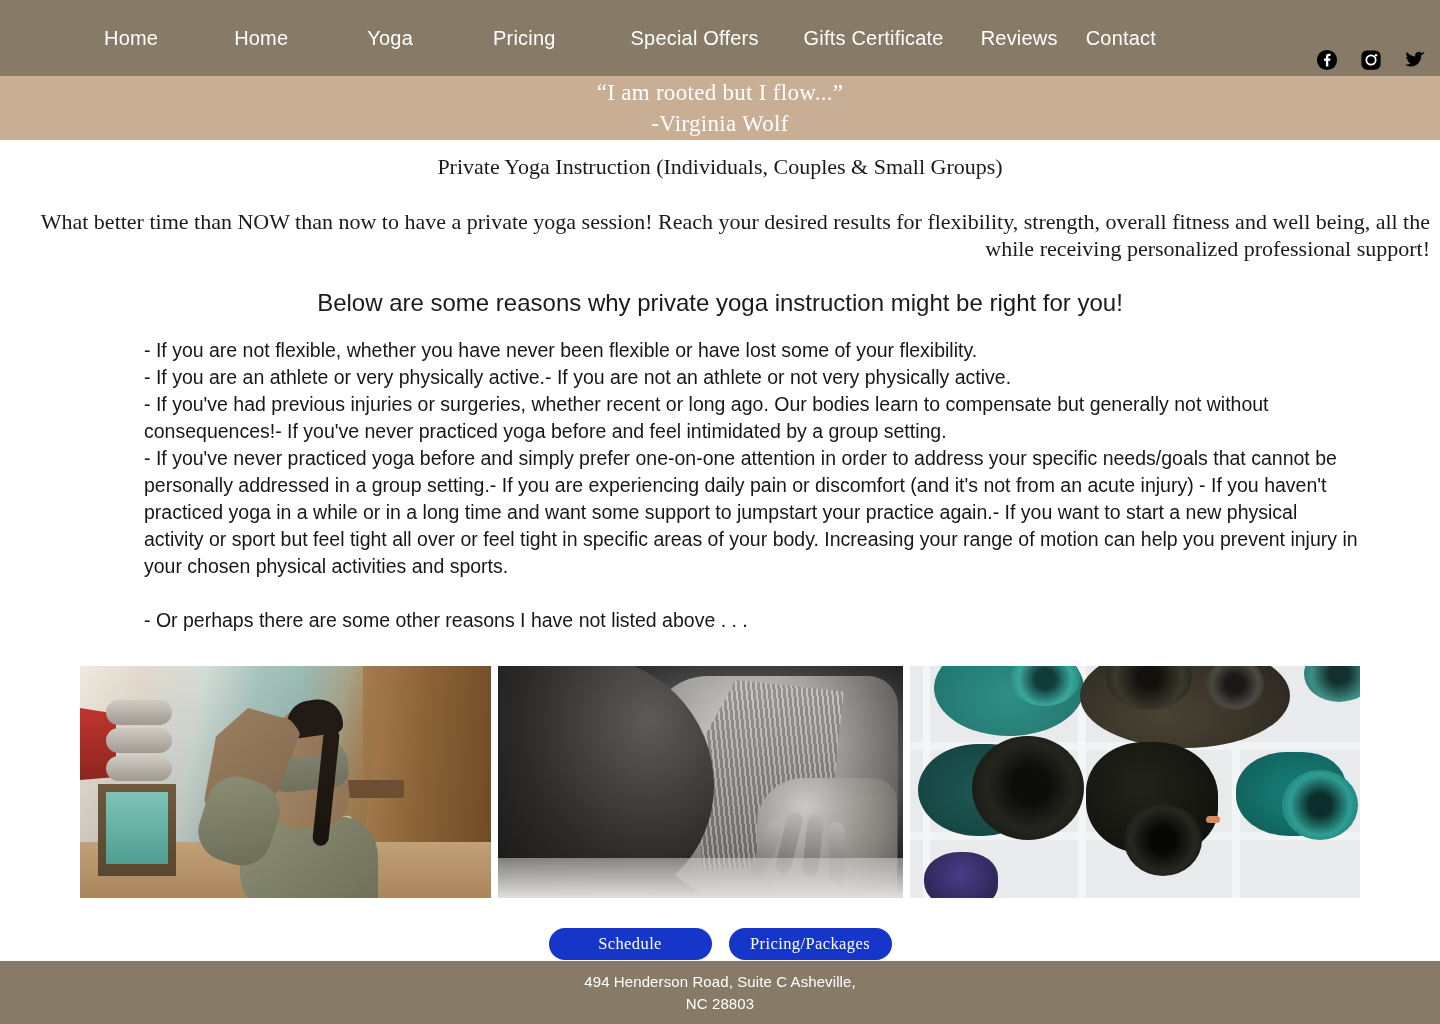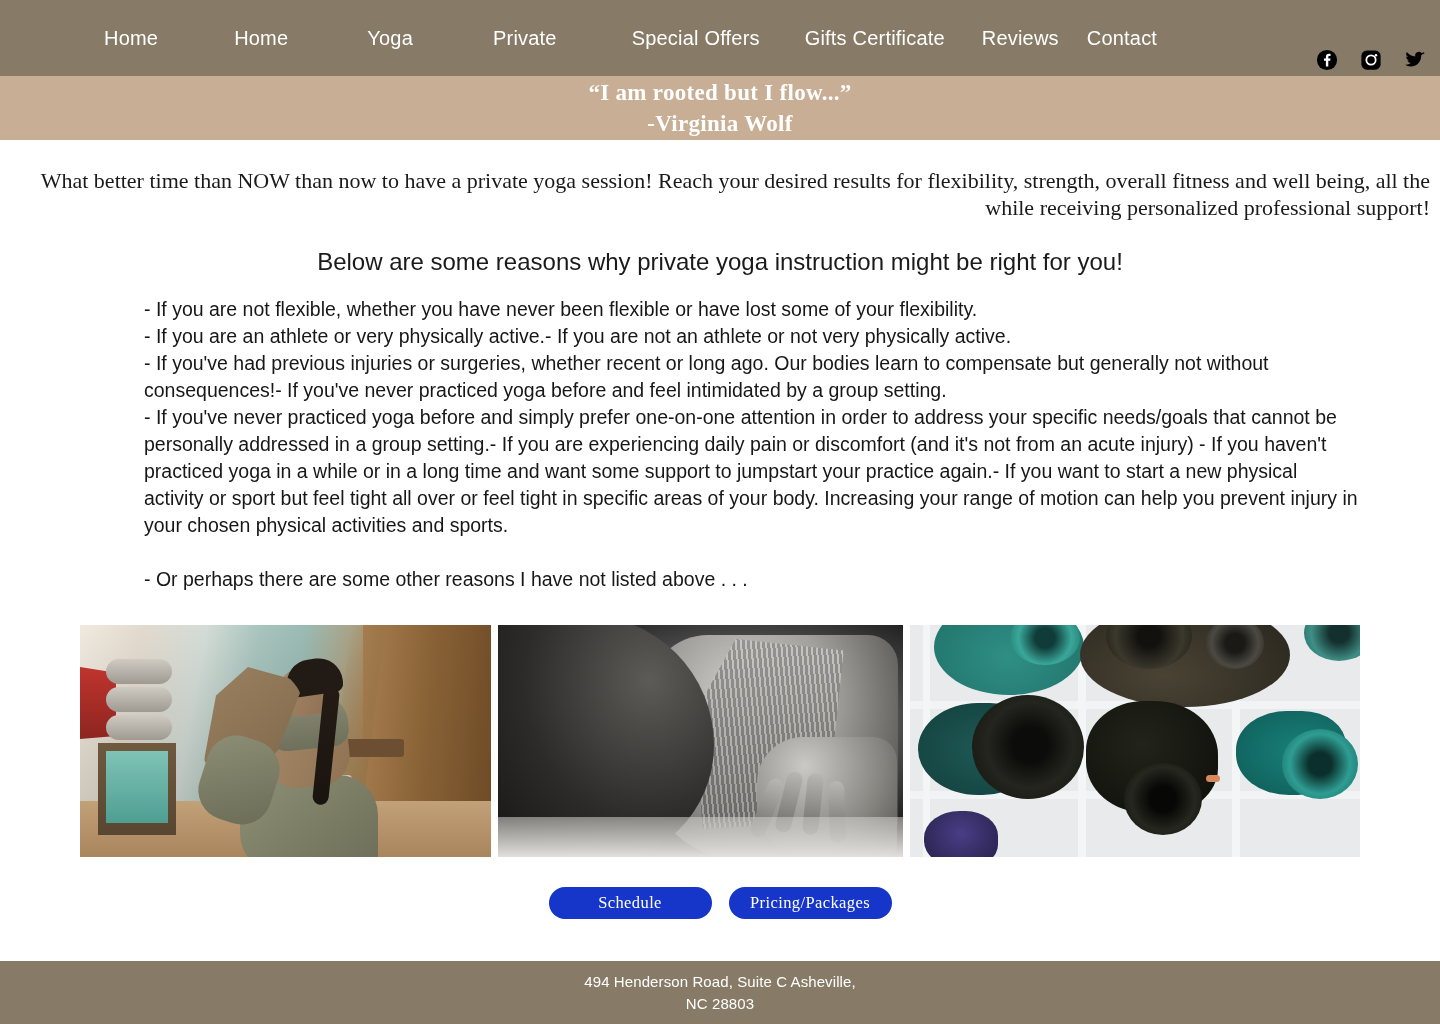--- a/index.html
+++ b/index.html
@@ -76,21 +76,20 @@
     align-items: center;
     justify-content: center;
   }
   .quote-line {
     color: #ffffff;
     font-family: "Liberation Serif", serif;
     font-size: 23px;
     line-height: 31px;
     letter-spacing: 0.3px;
     white-space: nowrap;
-    font-weight: bold;
   }
 
   
   .content {
     padding: 0;
   }
   .heading {
     text-align: center;
     font-family: "Liberation Serif", serif;
     font-size: 22px;
@@ -366,21 +365,21 @@
 </head>
 <body>
 
 <div class="page">
 
   <div class="navbar">
     <div class="nav-items">
       <a class="nav-item">Home</a>
       <a class="nav-item">Home</a>
       <a class="nav-item">Yoga</a>
-      <a class="nav-item">Private</a>
+      <a class="nav-item">Pricing</a>
       <a class="nav-item">Special Offers</a>
       <a class="nav-item">Gifts Certificate</a>
       <a class="nav-item">Reviews</a>
       <a class="nav-item">Contact</a>
     </div>
 
     <div class="social-group">
       <a class="social-icon">
         <svg viewBox="0 0 24 24" width="22" height="22" aria-hidden="true">
           <circle cx="12" cy="12" r="11" fill="#000000"></circle>
@@ -402,20 +401,21 @@
     </div>
   </div>
 
   <div class="quote-band">
     <div class="quote-line">“I am rooted but I flow...”</div>
     <div class="quote-line">-Virginia Wolf</div>
   </div>
 
   <div class="content">
 
+    <div class="heading">Private Yoga Instruction (Individuals, Couples &amp; Small Groups)</div>
     <div class="lead">What better time than NOW than now to have a private yoga session! Reach your desired results for flexibility, strength, overall fitness and well being, all the while receiving personalized professional support!</div>
     <div class="subhead">Below are some reasons why private yoga instruction might be right for you!</div>
 
     <div class="reasons">
       <div class="reason-line">- If you are not flexible, whether you have never been flexible or have lost some of your flexibility.</div>
       <div class="reason-line">- If you are an athlete or very physically active.- If you are not an athlete or not very physically active.</div>
       <div class="reason-line">- If you've had previous injuries or surgeries, whether recent or long ago. Our bodies learn to compensate but generally not without consequences!- If you've never practiced yoga before and feel intimidated by a group setting.</div>
       <div class="reason-line">- If you've never practiced yoga before and simply prefer one-on-one attention in order to address your specific needs/goals that cannot be personally addressed in a group setting.- If you are experiencing daily pain or discomfort (and it's not from an acute injury) - If you haven't practiced yoga in a while or in a long time and want some support to jumpstart your practice again.- If you want to start a new physical activity or sport but feel tight all over or feel tight in specific areas of your body. Increasing your range of motion can help you prevent injury in your chosen physical activities and sports.</div>
       <div class="reason-gap"></div>
       <div class="reason-line">- Or perhaps there are some other reasons I have not listed above . . .</div>

